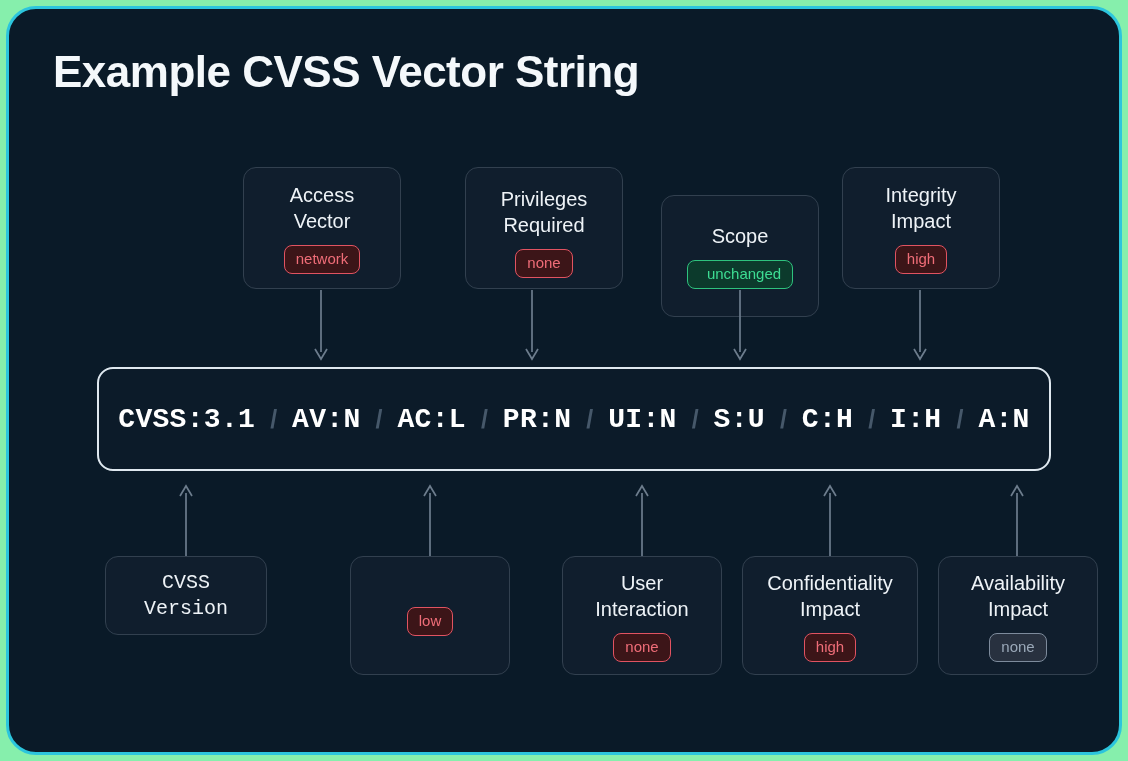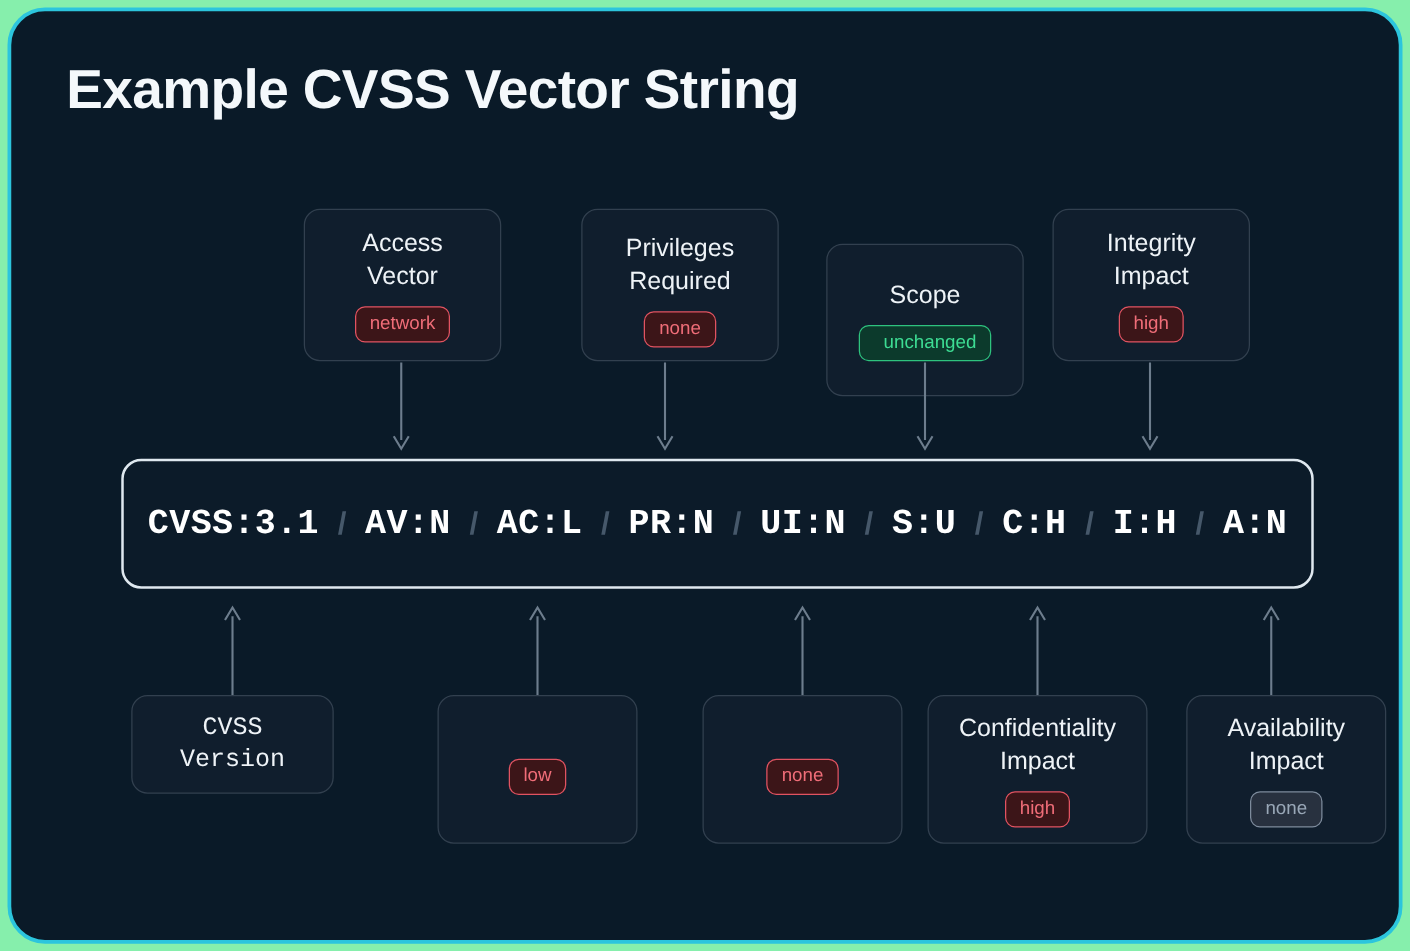--- a/index.html
+++ b/index.html
@@ -223,28 +223,30 @@
       </div>
     <div id="bottom-boxes-layer">
         <div class="attr-box" style="left: 96px; top: 547px; width: 162px; height: 79px; font-family: Liberation Mono, monospace;">
           <div class="attr-label">CVSS
 Version</div>
         </div>
         <div class="attr-box" style="left: 341px; top: 547px; width: 160px; height: 119px;">
           <div class="badge red">low</div>
         </div>
         <div class="attr-box" style="left: 553px; top: 547px; width: 160px; height: 119px;">
+          <div class="attr-label">User
+Interaction</div>
           <div class="badge red">none</div>
         </div>
         <div class="attr-box" style="left: 733px; top: 547px; width: 176px; height: 119px;">
           <div class="attr-label">Confidentiality
 Impact</div>
           <div class="badge red">high</div>
         </div>
-        <div class="attr-box" style="left: 929px; top: 547px; width: 160px; height: 119px; margin-left: 11px;">
+        <div class="attr-box" style="left: 929px; top: 547px; width: 160px; height: 119px;">
           <div class="attr-label">Availability
 Impact</div>
           <div class="badge gray">none</div>
         </div>
       </div>
 
   </div>
 </div>
 
 </body></html>

